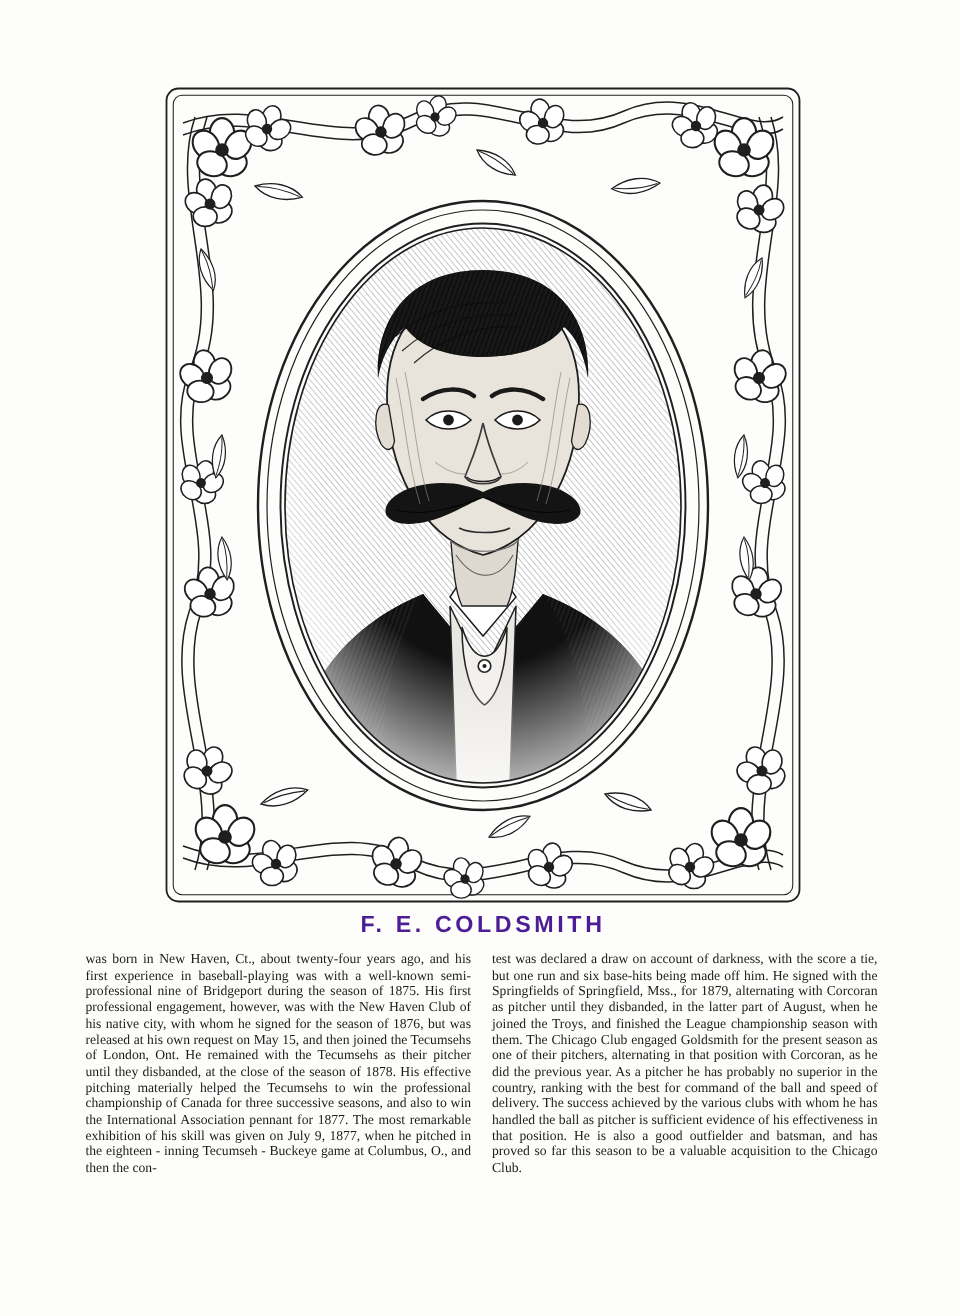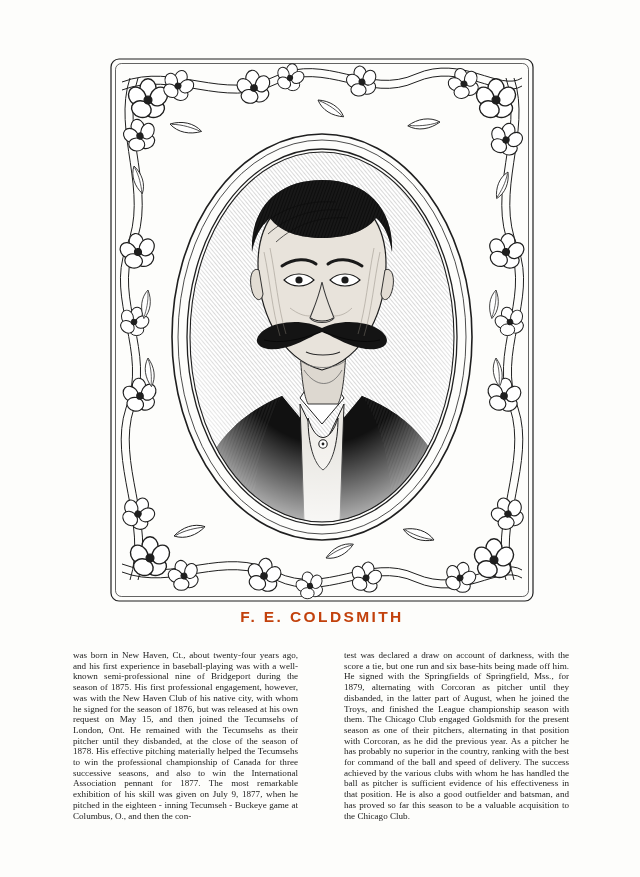--- a/index.html
+++ b/index.html
@@ -38,42 +38,42 @@
   #caption {
     position: absolute;
     left: 104px;
     top: 608px;
     width: 436px;
     text-align: center;
     font-family: "Liberation Sans", sans-serif;
     font-weight: bold;
     font-size: 15.5px;
     letter-spacing: 2.4px;
-    color: #c2410c;
+    color: #4c1d95;
   }
 
   
   #bio {
     position: absolute;
     left: 57px;
     top: 634px;
     width: 528px;
     column-count: 2;
     column-gap: 14px;
     column-rule: none;
     font-family: "Liberation Serif", serif;
     font-size: 9.1px;
     line-height: 10.7px;
     text-align: justify;
     color: #1b1b1b;
     -webkit-hyphens: none;
     hyphens: none;
   }
   #bio p {
-    margin: 16px;
+    margin: 0;
     text-align: justify;
   }
   .col-break { break-before: column; }
 
   
   #plate svg { display: block; }
 </style>
 </head>
 <body>
 

